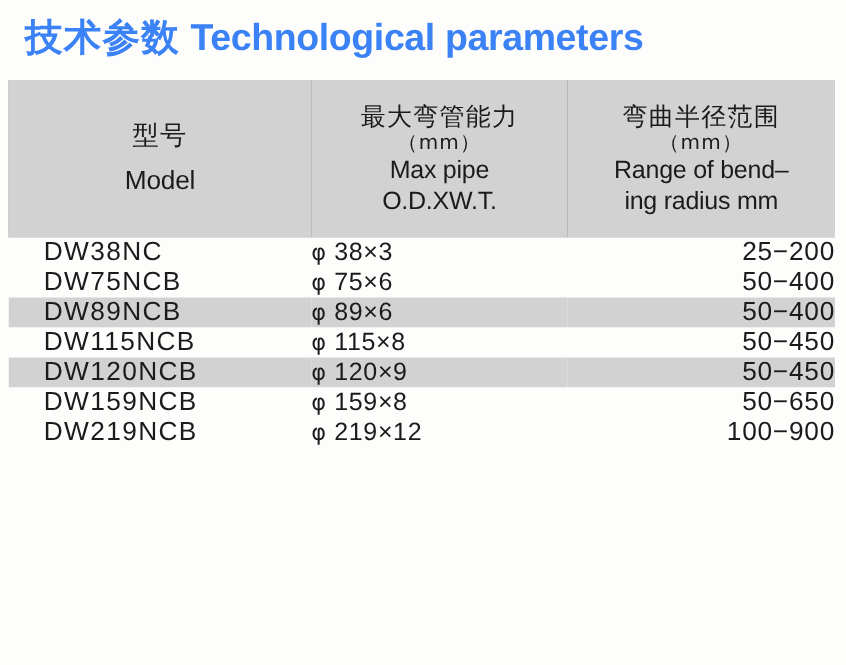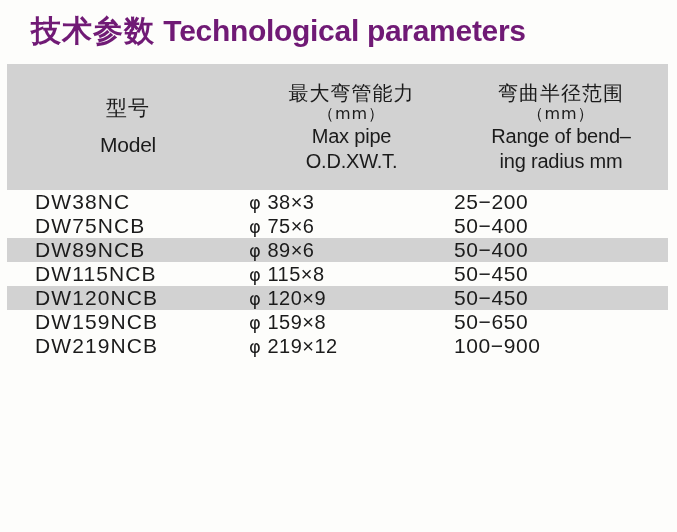--- a/index.html
+++ b/index.html
@@ -18,25 +18,25 @@
   #page {
     position: relative;
     width: 677px;
     height: 532px;
     background: #fdfdfb;
   }
 
   
   .page-title {
     position: absolute;
-    left: 31px;
+    left: 20px;
     top: 11px;
     font-size: 30px;
     font-weight: bold;
-    color: #701a75;
+    color: #3b82f6;
     letter-spacing: 0px;
     white-space: nowrap;
     line-height: 40px;
   }
   .title-cn {
     font-family: "DejaVu Sans", "Liberation Sans", sans-serif;
     font-weight: bold;
     letter-spacing: 1px;
   }
   .title-en {
@@ -125,21 +125,21 @@
     font-size: 20px;
     letter-spacing: 0.5px;
     font-family: "Liberation Sans", sans-serif;
     white-space: nowrap;
   }
   td.cell-pipe .phi {
     font-family: "DejaVu Sans", sans-serif;
     font-size: 18px;
   }
   td.cell-radius {
-    text-align: left;
+    text-align: right;
     font-size: 21px;
     letter-spacing: 0.6px;
     font-family: "Liberation Sans", sans-serif;
     white-space: nowrap;
   }
 </style>
 </head>
 <body>
 
 <div id="page">

